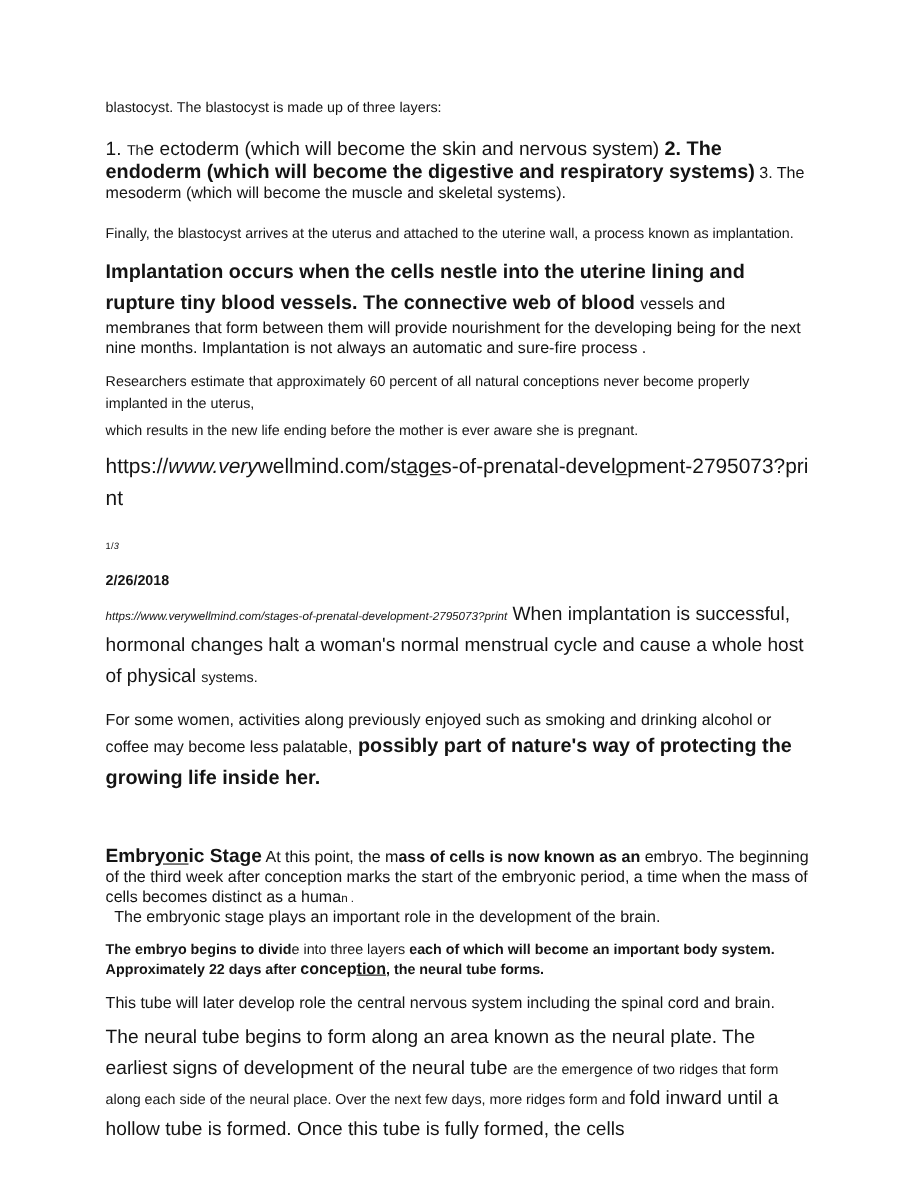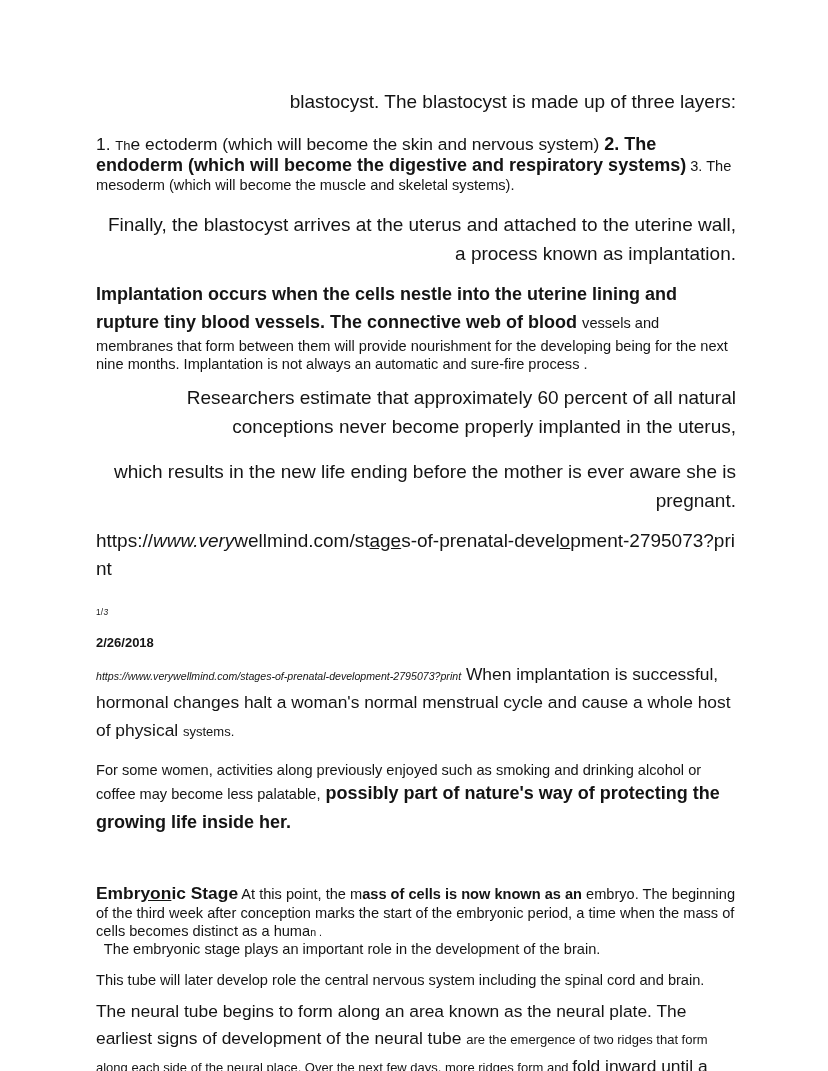--- a/index.html
+++ b/index.html
@@ -21,21 +21,21 @@
     height: 1071px;
     background: #ffffff;
     overflow: hidden;
   }
   .content {
     position: absolute;
     left: 96px;
     top: 88px;
     width: 640px;
   }
-  .t-sm    { font-size: 19px; line-height: 1.52; text-align: right; }
+  .t-sm    { font-size: 13.0px; line-height: 1.52; }
   .t-md    { font-size: 14.6px; line-height: 1.55; }
 
   .blk { margin: 0; }
   .gap-sm { margin-top: 11px; }
   .gap-md { margin-top: 17px; }
   .gap-xl { margin-top: 46px; }
   .s-xs  { font-size: 10.6px; }
   .s-sm  { font-size: 13.0px; }
   .s-md  { font-size: 14.6px; }
   .s-lg  { font-size: 17.4px; }
@@ -76,21 +76,21 @@
       <span>Finally, the blastocyst arrives at the uterus and attached to the uterine wall, a process known as implantation.</span>
     </p>
 
     <p class="blk gap-sm">
       <span class="s-xl" style="line-height:1.6;">Implantation occurs when the cells nestle into the uterine lining and rupture tiny blood vessels. The connective web of blood </span><span class="s-md">vessels and membranes that form between them will provide nourishment for the developing being for the next nine months. Implantation is not always an automatic and sure-fire process .</span>
     </p>
 
     <p class="blk gap-sm t-sm">
       <span>Researchers estimate that approximately 60 percent of all natural conceptions never become properly implanted in the uterus,</span>
     </p>
-    <p class="blk t-sm" style="margin-top:16px;">
+    <p class="blk t-sm" style="margin-top:4px;">
       <span>which results in the new life ending before the mother is ever aware she is pregnant.</span>
     </p>
 
     <p class="blk gap-sm urlline" style="font-size:19px; line-height:1.5;">
       <span>https://</span><span class="ital">www.very</span><span>wellmind.com/st</span><span class="uline">age</span><span>s-of-prenatal-devel</span><span class="uline">o</span><span>pment-2795073?print</span>
     </p>
 
     <p class="blk pagenum" style="margin-top:24px;">
       <span>1/</span><span class="ital">3</span>
     </p>
@@ -103,20 +103,23 @@
     </p>
 
     <p class="blk gap-md">
       <span class="s-md">For some women, activities along previously enjoyed such as smoking and drinking alcohol or coffee may become less palatable,</span><span class="s-xl" style="line-height:1.6;"> possibly part of nature's way of protecting the growing life inside her.</span>
     </p>
 
     <p class="blk gap-xl">
       <span class="s-lg bold">Embr</span><span class="s-lg bold uline">yon</span><span class="s-lg bold">ic Stage</span><span class="s-md"> At this point, the m</span><span class="s-md bold">ass of cells is now known as an</span><span class="s-md"> embryo.</span><span class="s-md"> The beginning of the third week after conception marks the start of the embryonic period, a time when the mass of cells becomes distinct as a huma</span><span class="s-xs">n .</span><span class="s-md nowrap-sp">  The embryonic stage plays an important role in the development of the brain.</span>
     </p>
 
+    <p class="blk gap-sm">
+      <span class="s-sm bold">The embryo begins to divid</span><span class="s-sm">e into three layers </span><span class="s-sm bold">each of which will become an important body system. Approximately 22 days after </span><span class="s-md bold">concep</span><span class="s-md bold uline">tion</span><span class="s-sm bold">, the neural tube forms.</span>
+    </p>
 
     <p class="blk gap-sm t-md">
       <span>This tube will later develop role the central nervous system including the spinal cord and brain.</span>
     </p>
 
     <p class="blk" style="margin-top:6px;">
       <span class="s-lg" style="line-height:1.6;">The neural tube begins to form along an area known as the neural plate. The earliest signs of development of the neural tube </span><span class="s-sm">are the emergence of two ridges that form along each side of the neural place. Over the next few days, more ridges form and </span><span class="s-lg" style="line-height:1.6;">fold inward until a hollow tube is formed. Once this tube is fully formed, the cells</span>
     </p>
 
   </div>

